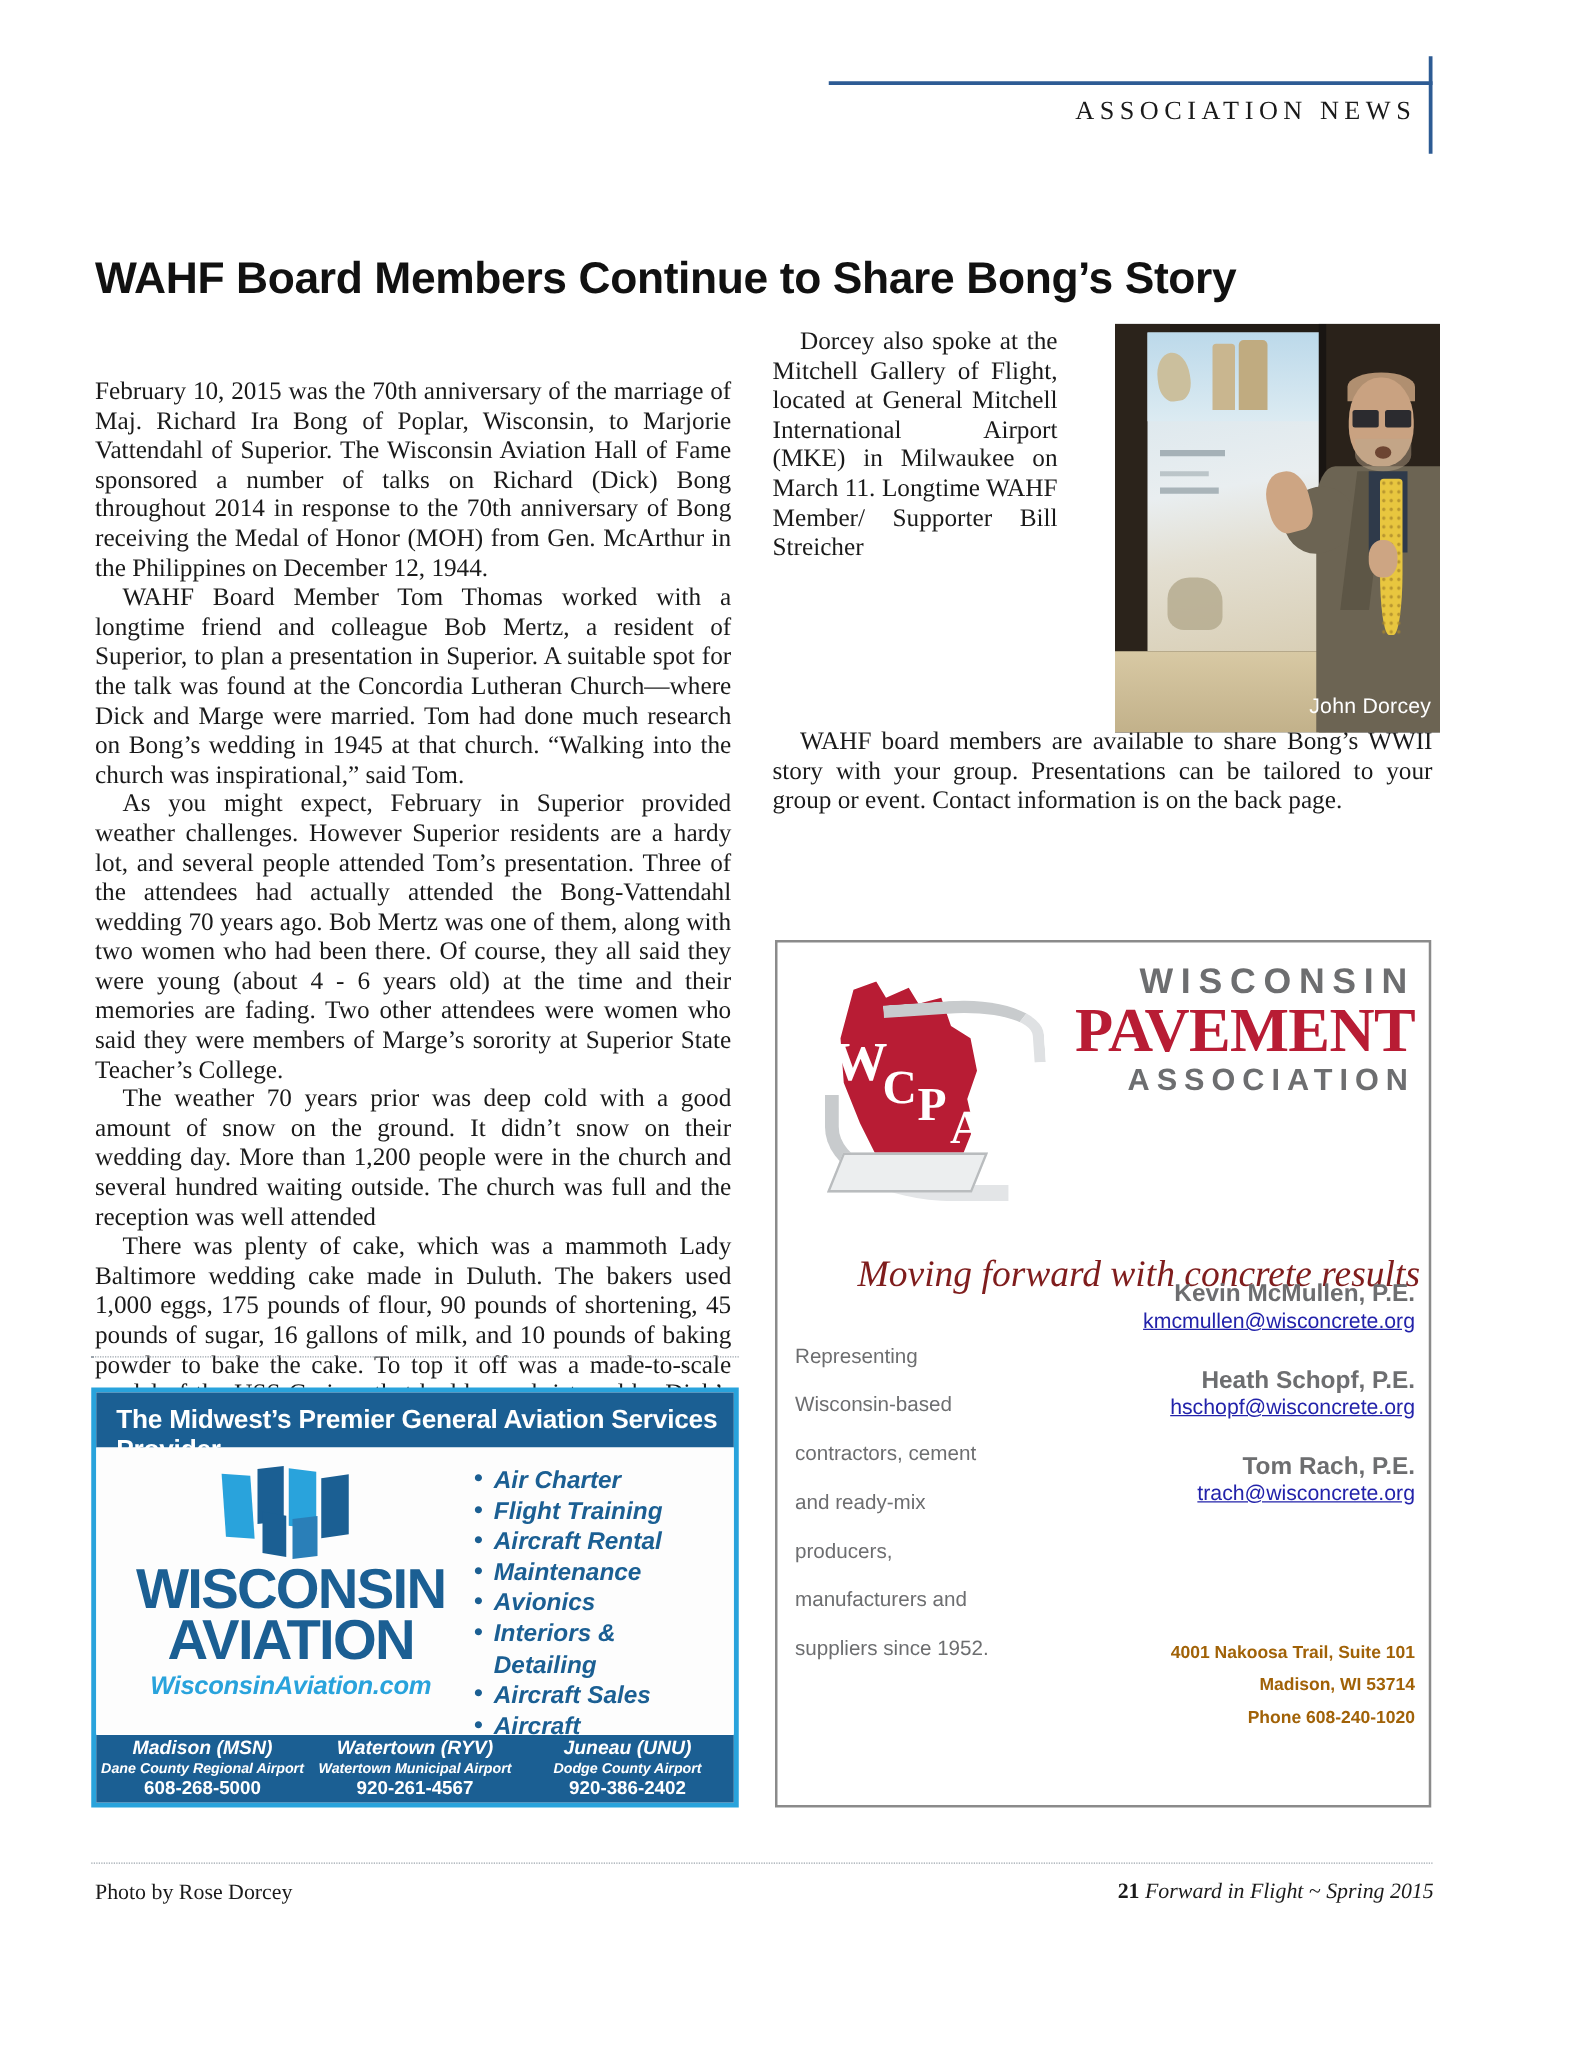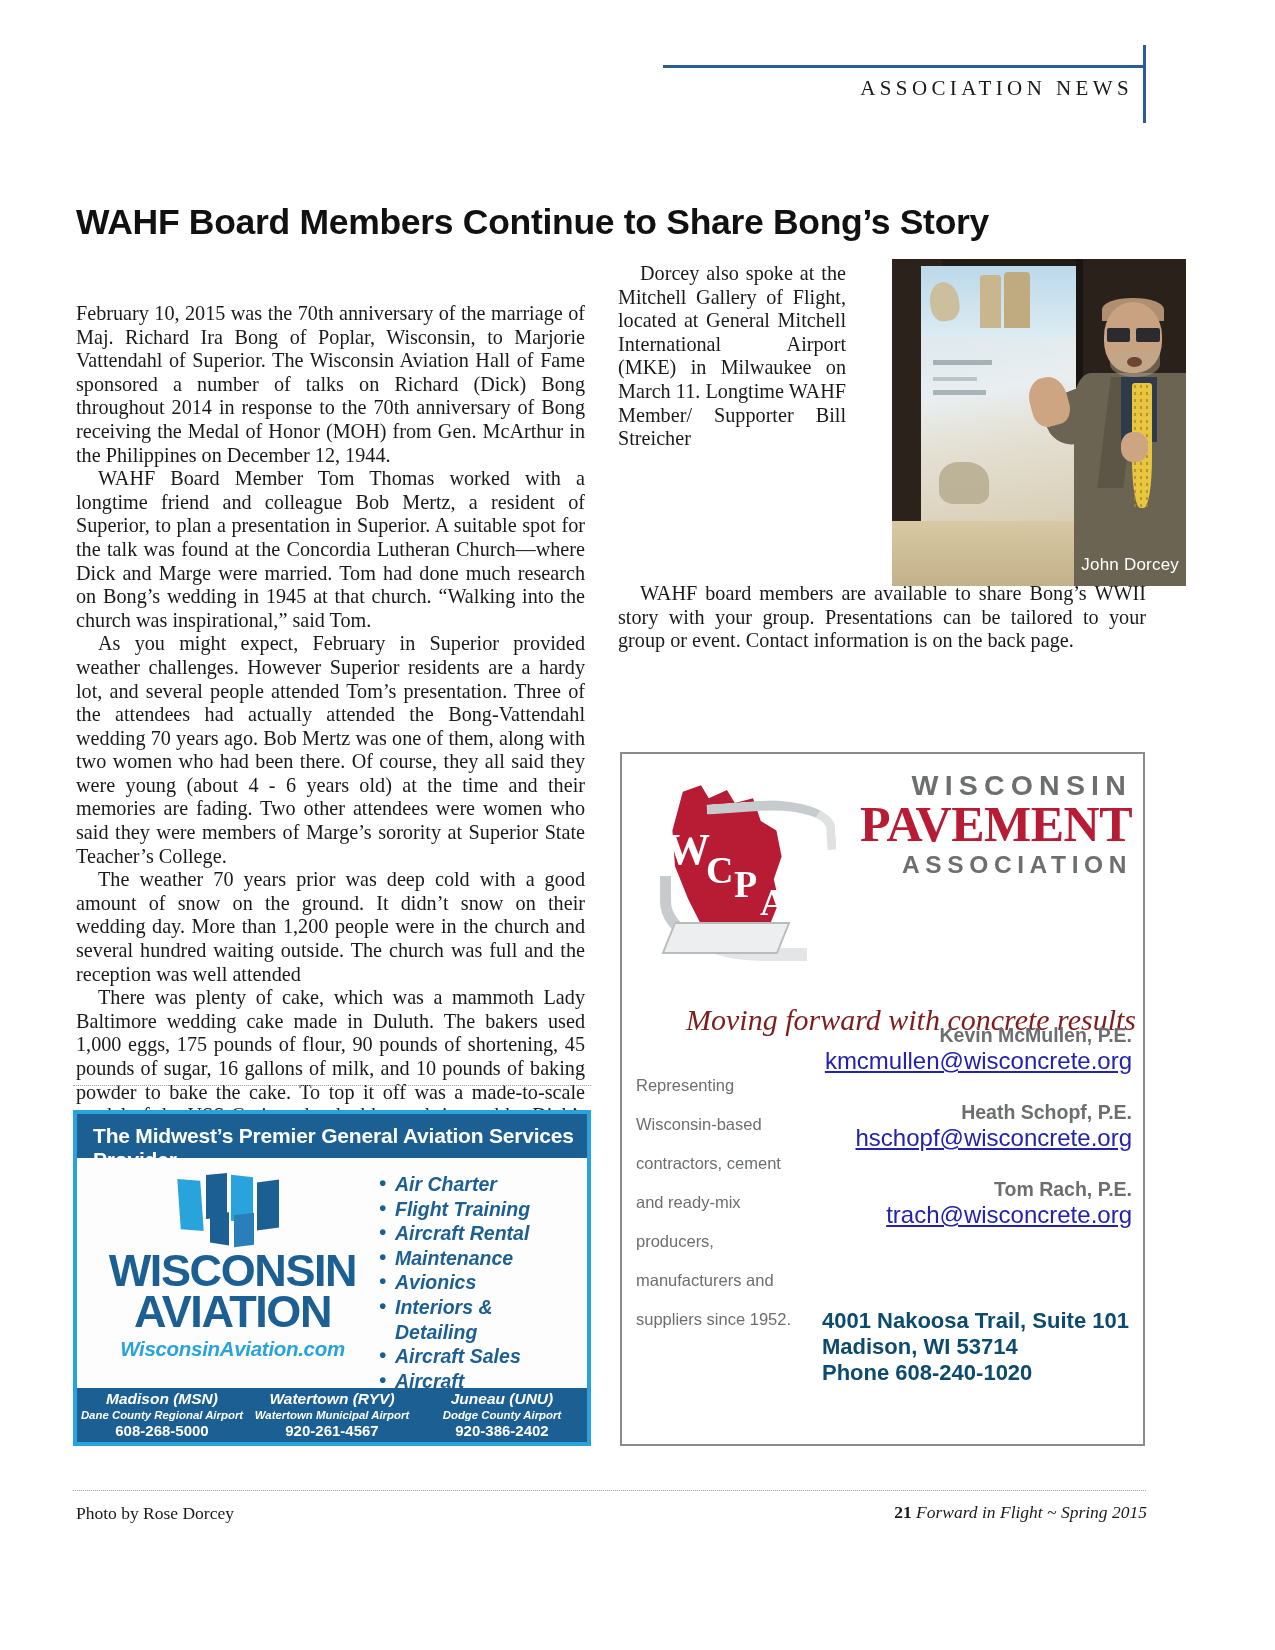--- a/index.html
+++ b/index.html
@@ -19,21 +19,21 @@
 
   
   .col{position:absolute;font-size:20.2px;line-height:23.6px;text-align:justify;}
   .col p{margin:0;text-indent:22px;}
   .col p.noind{text-indent:0;margin-top:40px;}
   #col-left{left:76px;top:262px;width:509px;}
   #col-right-top{left:618px;top:262px;width:228px;}
   #col-right-wrap{left:618px;top:582px;width:528px;}
 
   
-  #photo-figure{position:absolute;left:852px;top:243px;width:294px;height:327px;overflow:hidden;}
+  #photo-figure{position:absolute;left:852px;top:243px;width:260px;height:327px;overflow:hidden;}
   #photo-canvas{position:absolute;inset:0;background:#221c16;}
   .ph{position:absolute;}
   #ph-wallL{left:0;top:0;width:17%;height:100%;background:#2b231b;}
   #ph-screen{left:10%;top:2%;width:53%;height:78%;
      background:linear-gradient(170deg,#cfe3ef 0%,#dfe9ee 26%,#e9eef0 48%,#e3dfd2 68%,#d9cfb6 100%);}
   #ph-sky{left:10%;top:2%;width:53%;height:22%;background:linear-gradient(180deg,#bcd9ea,#dcebf2);}
   #ph-palm{left:13%;top:7%;width:10%;height:12%;background:#cbbf9d;border-radius:50% 50% 40% 40%;transform:rotate(-8deg);}
   #ph-bld1{left:30%;top:5%;width:7%;height:16%;background:#c9b68f;border-radius:3px 3px 0 0;}
   #ph-bld2{left:38%;top:4%;width:9%;height:17%;background:#c0ab80;border-radius:4px 4px 0 0;}
   #ph-slidetxt1{left:14%;top:31%;width:20%;height:5px;background:#9aa7ad;opacity:.85;}
@@ -121,25 +121,25 @@
   #wc-l2,#wc-l3{font-family:"Liberation Serif",serif;font-weight:bold;font-size:50px;
      color:#b81c34;line-height:.97;letter-spacing:-.5px;}
   #wc-l4{font-family:"Liberation Sans",sans-serif;font-weight:bold;font-size:24.5px;
      letter-spacing:5.6px;color:#6d6e70;line-height:1.3;}
   #wc-tag{position:absolute;left:14px;top:222px;width:500px;text-align:right;
      font-family:"Liberation Serif",serif;font-style:italic;font-size:30px;color:#7f1d1d;margin-top:27px;}
   #wc-left-text{position:absolute;left:14px;top:312px;width:180px;
      font-family:"Liberation Sans",sans-serif;font-size:16.5px;color:#6d6e70;line-height:39px;}
   #wc-contacts{position:absolute;left:200px;top:270px;width:310px;text-align:right;}
   .wc-person{font-family:"Liberation Sans",sans-serif;font-weight:bold;font-size:19.5px;color:#6d6e70;}
-  .wc-email{font-family:"Liberation Sans",sans-serif;font-size:24px;color:#2222aa;
+  .wc-email{font-family:"Liberation Sans",sans-serif;font-size:17px;color:#2222aa;
      text-decoration:underline;margin-bottom:26px;}
-  #wc-address{position:absolute;left:200px;top:554px;width:310px;
-     font-family:"Liberation Sans",sans-serif;font-weight:bold;font-size:22px;
-     color:#0c4a6e;line-height:26px;}
+  #wc-address{position:absolute;left:200px;top:554px;width:310px;text-align:right;
+     font-family:"Liberation Sans",sans-serif;font-weight:bold;font-size:14px;
+     color:#a16207;line-height:26px;}
   #wc-web{position:absolute;left:14px;top:650px;width:480px;text-align:center;
      font-family:"Liberation Sans",sans-serif;font-weight:bold;font-size:22px;
      color:#2222aa;text-decoration:underline;letter-spacing:.6px;}
 
   
   .dotrule{position:absolute;height:0;border-top:1.6px dotted #9aa3ab;}
   #rule-mid{left:73px;top:1085px;width:518px;}
   #rule-foot{left:73px;top:1490px;width:1073px;}
 
   

